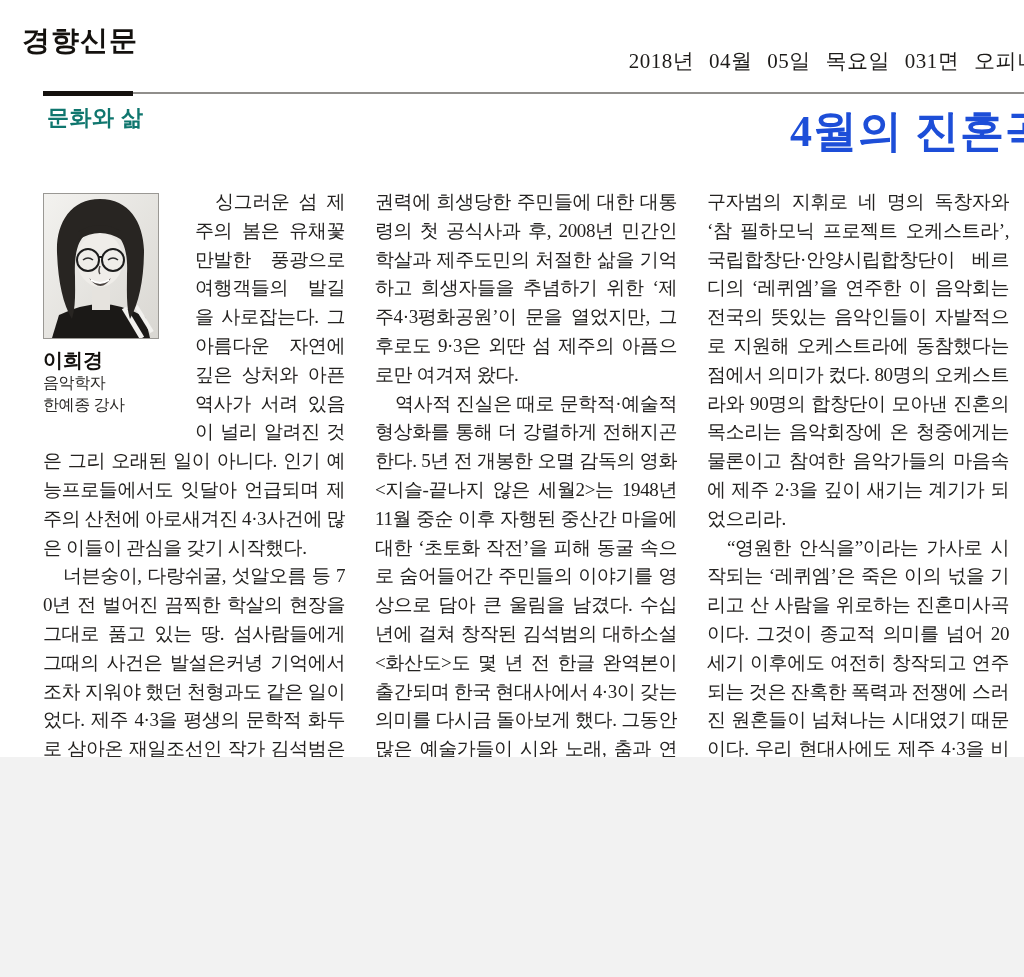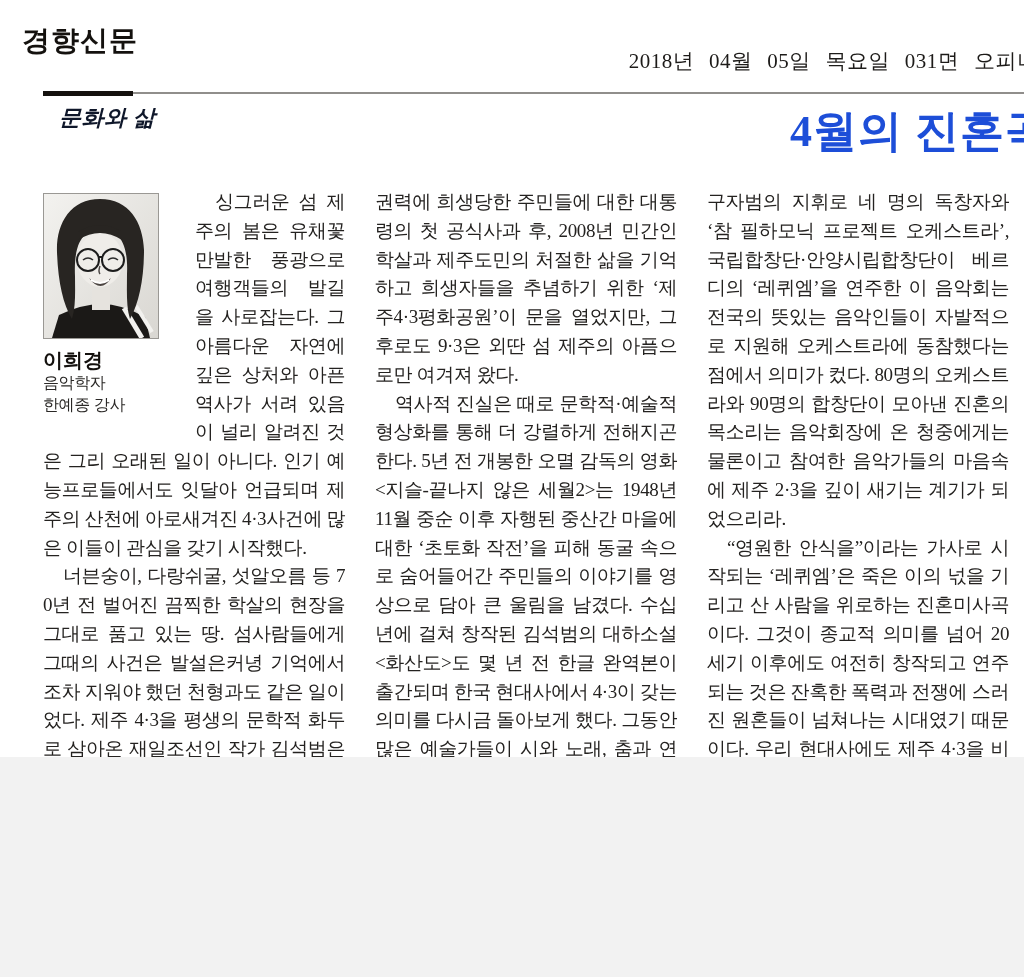--- a/index.html
+++ b/index.html
@@ -24,25 +24,24 @@
   .dateline {
     position:absolute; right:4px; top:47px;
     font-size:21px; word-spacing:9px; letter-spacing:0.5px;
     color:#1d1b19;
   }
   .header-rule { position:absolute; left:43px; right:16px; top:91px; height:5px; }
   .header-rule .base   { position:absolute; left:0; right:0; top:1px; height:2px; background:#908e8b; }
   .header-rule .accent { position:absolute; left:0; top:0; width:90px; height:5px; background:#14110e; }
 
   .section-label {
-    position:absolute; left:59px; top:103px;
+    position:absolute; left:47px; top:103px;
     font-family:"Liberation Sans","DejaVu Sans",sans-serif;
     font-weight:bold; font-size:22px; letter-spacing:0.5px;
-    color:#0f172a;
-    font-style:italic;
+    color:#0f766e;
   }
   .headline {
     position:absolute; right:14px; top:102px; margin:0;
     font-size:44px; font-weight:600; letter-spacing:1px;
     color:#1d4ed8;
     font-family:"Liberation Serif","DejaVu Serif",serif;
   }
 
   
   .article {
@@ -66,21 +65,21 @@
     background:#e9e7e3;
     display:block;
   }
   figcaption { margin:0; }
   .author-name {
     font-family:"Liberation Sans","DejaVu Sans",sans-serif;
     font-weight:bold; font-size:20px; letter-spacing:0;
     margin-top:9px; color:#14110e; line-height:24px;
   }
   .author-role {
-    font-family:Liberation Sans, sans-serif;
+    font-family:Liberation Serif, serif;
     font-size:16px; line-height:22px; color:#2a2826;
   }
   .author-role:first-of-type { margin-top:4px; }
 </style>
 </head>
 <body>
 
 <div class="page">
 
   <div class="masthead">경향신문</div>

